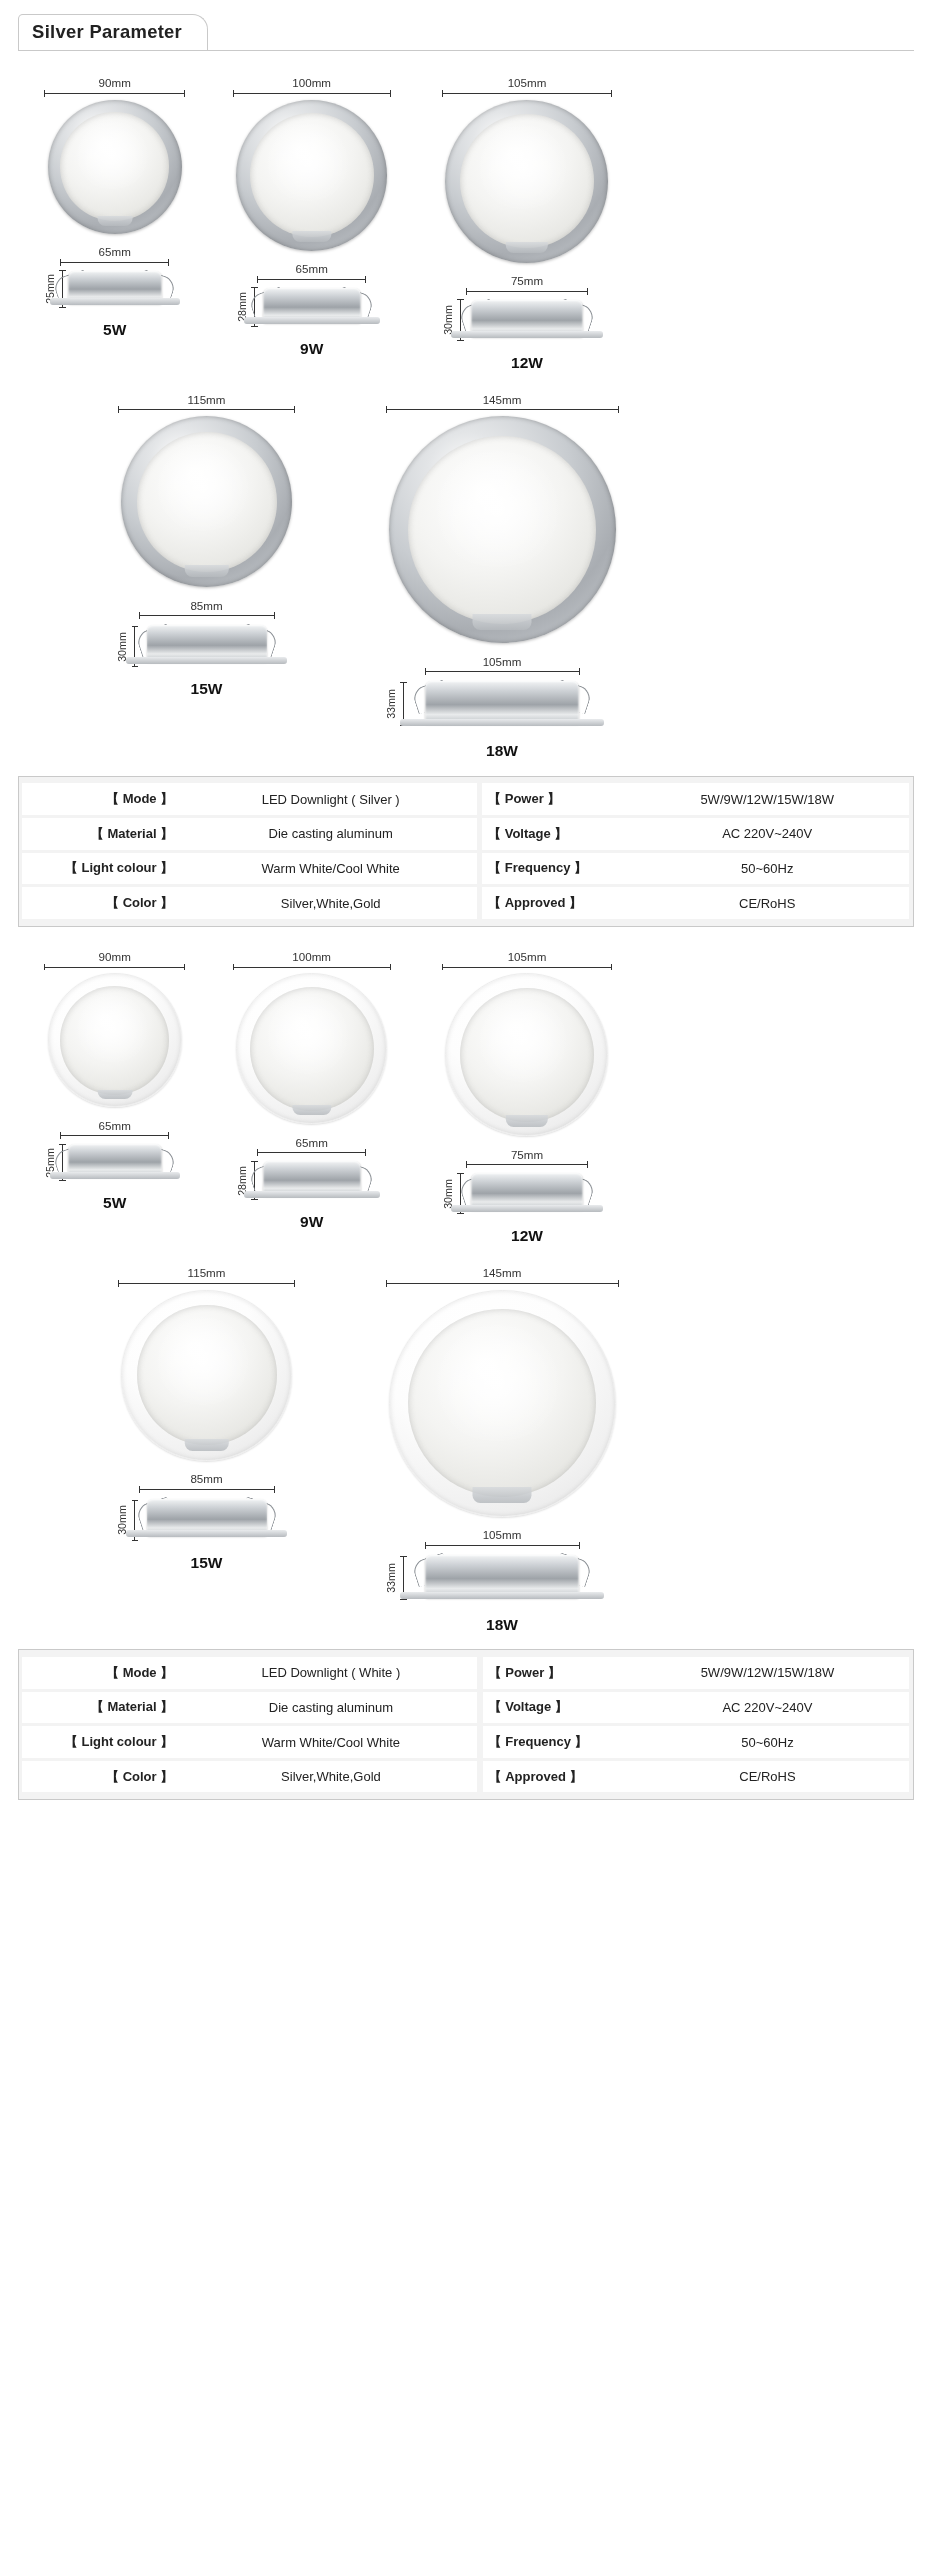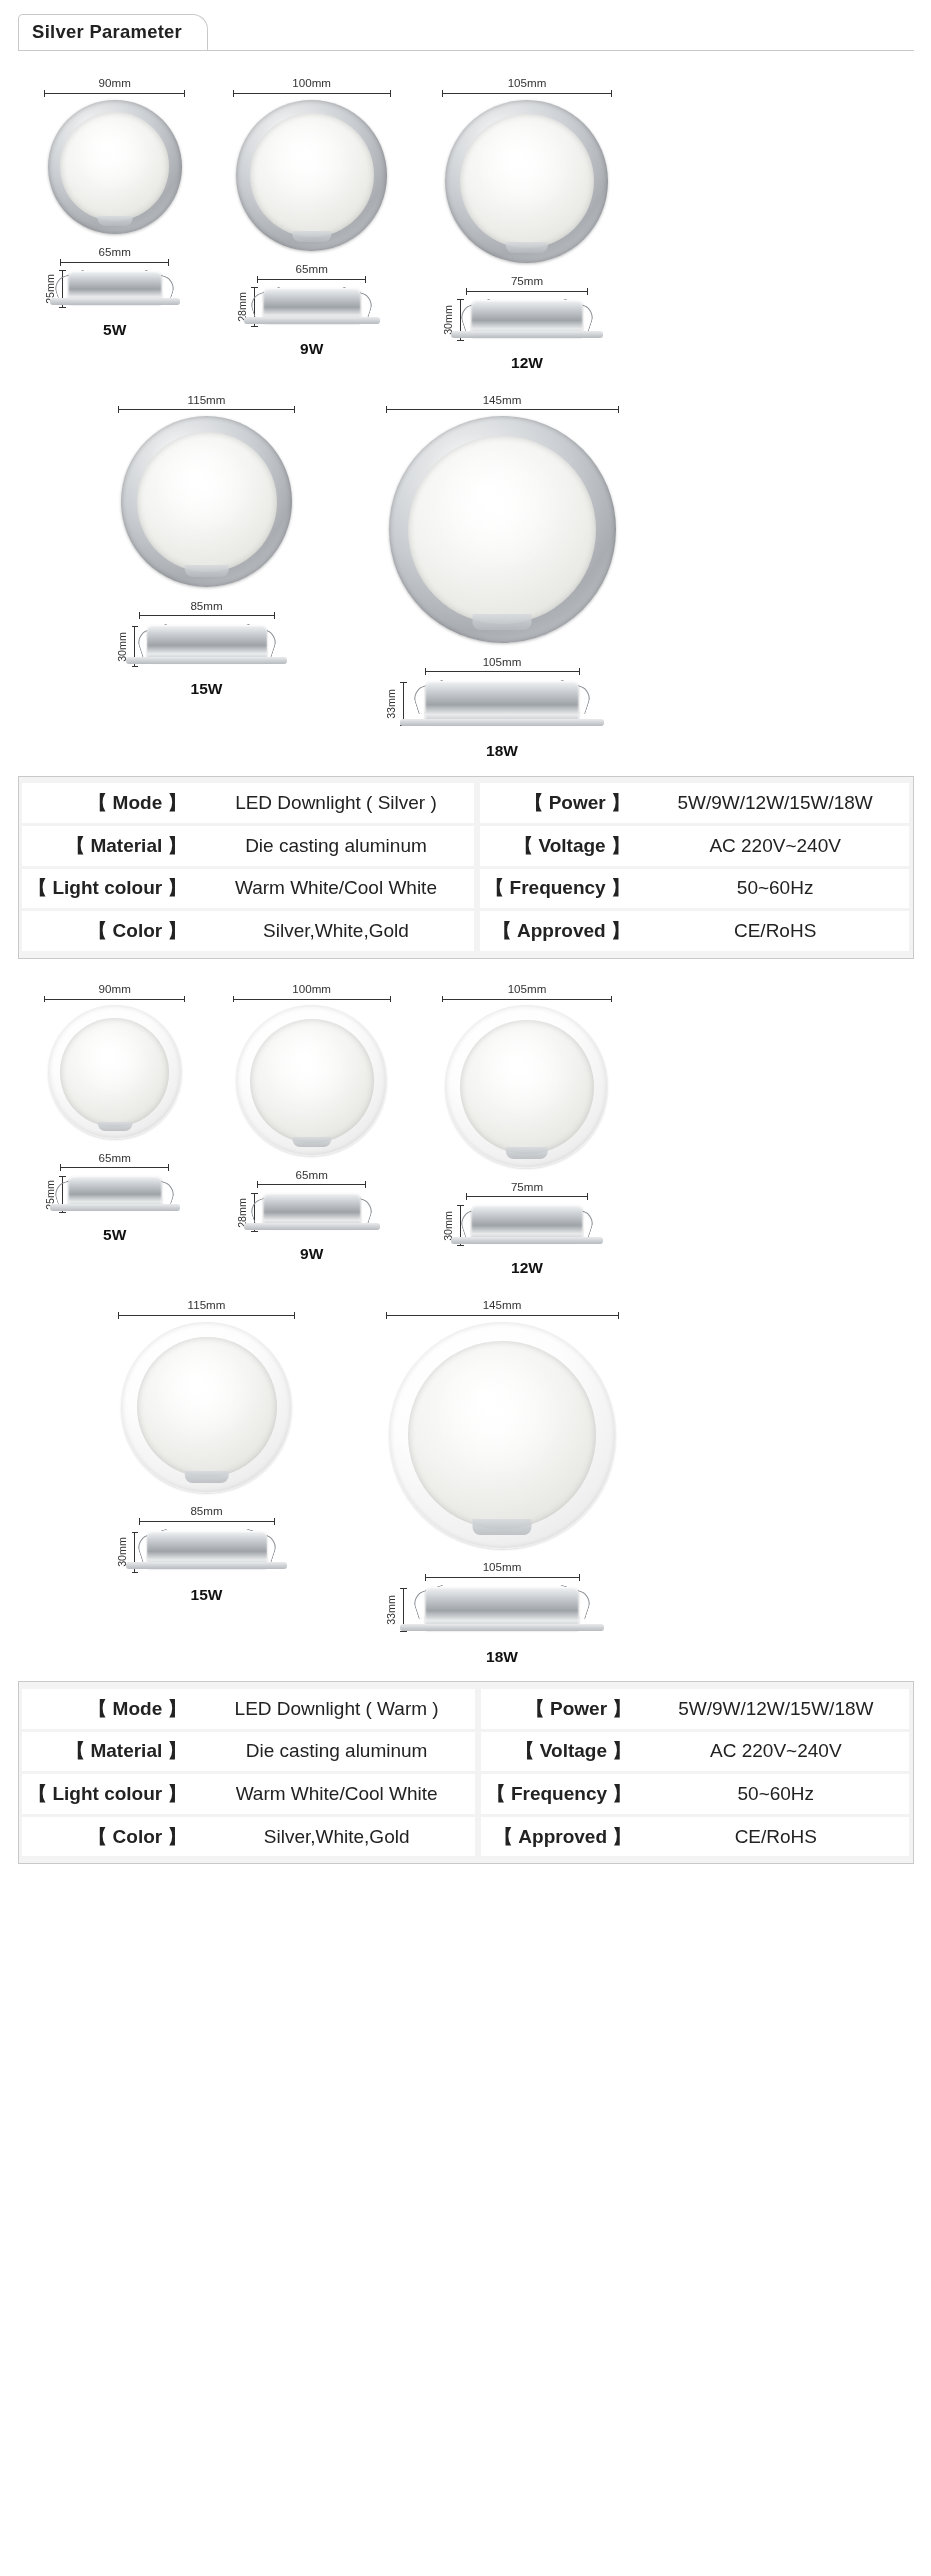--- a/index.html
+++ b/index.html
@@ -157,40 +157,39 @@
   .spec{
     margin:15.5px 17.5px 0 17.5px;
     border:1px solid #c9c9c9;
     background:#f3f3f3;
     padding:3.9px;
   }
   .spec table{
     width:100%;
     border-collapse:separate;
     border-spacing:0 3.9px;
-    font-size:19px;
+    font-size:13px;
   }
   .spec td{
     background:#ffffff;
     padding:6.8px 5.8px;
     vertical-align:middle;
   }
   .spec td.k{
     text-align:right;
     font-weight:bold;
     width:145px;
     white-space:nowrap;
     padding-right:9.7px;
   }
   .spec td.v{
     text-align:center;
     padding-left:7.8px;
   }
   .spec td.k2{
-    text-align:right;
     font-weight:bold;
     width:126px;
     white-space:nowrap;
     padding-right:9.7px;
   }
   .spec .gap{background:#f3f3f3;width:5.8px;padding:0;}
 </style>
 </head>
 <body>
 
@@ -552,21 +551,21 @@
         <div class="watt">18W</div>
       </div>
     </div>
   </div>
 
   <div class="spec" style="margin-bottom:13.6px;">
     <table>
       <tbody>
           <tr>
         <td class="k">【 Mode 】</td>
-        <td class="v">LED Downlight ( Warm )</td>
+        <td class="v">LED Downlight ( White )</td>
         <td class="gap"></td>
         <td class="k2">【 Power 】</td>
         <td class="v">5W/9W/12W/15W/18W</td>
       </tr>
       <tr>
         <td class="k">【 Material 】</td>
         <td class="v">Die casting aluminum</td>
         <td class="gap"></td>
         <td class="k2">【 Voltage 】</td>
         <td class="v">AC 220V~240V</td>

